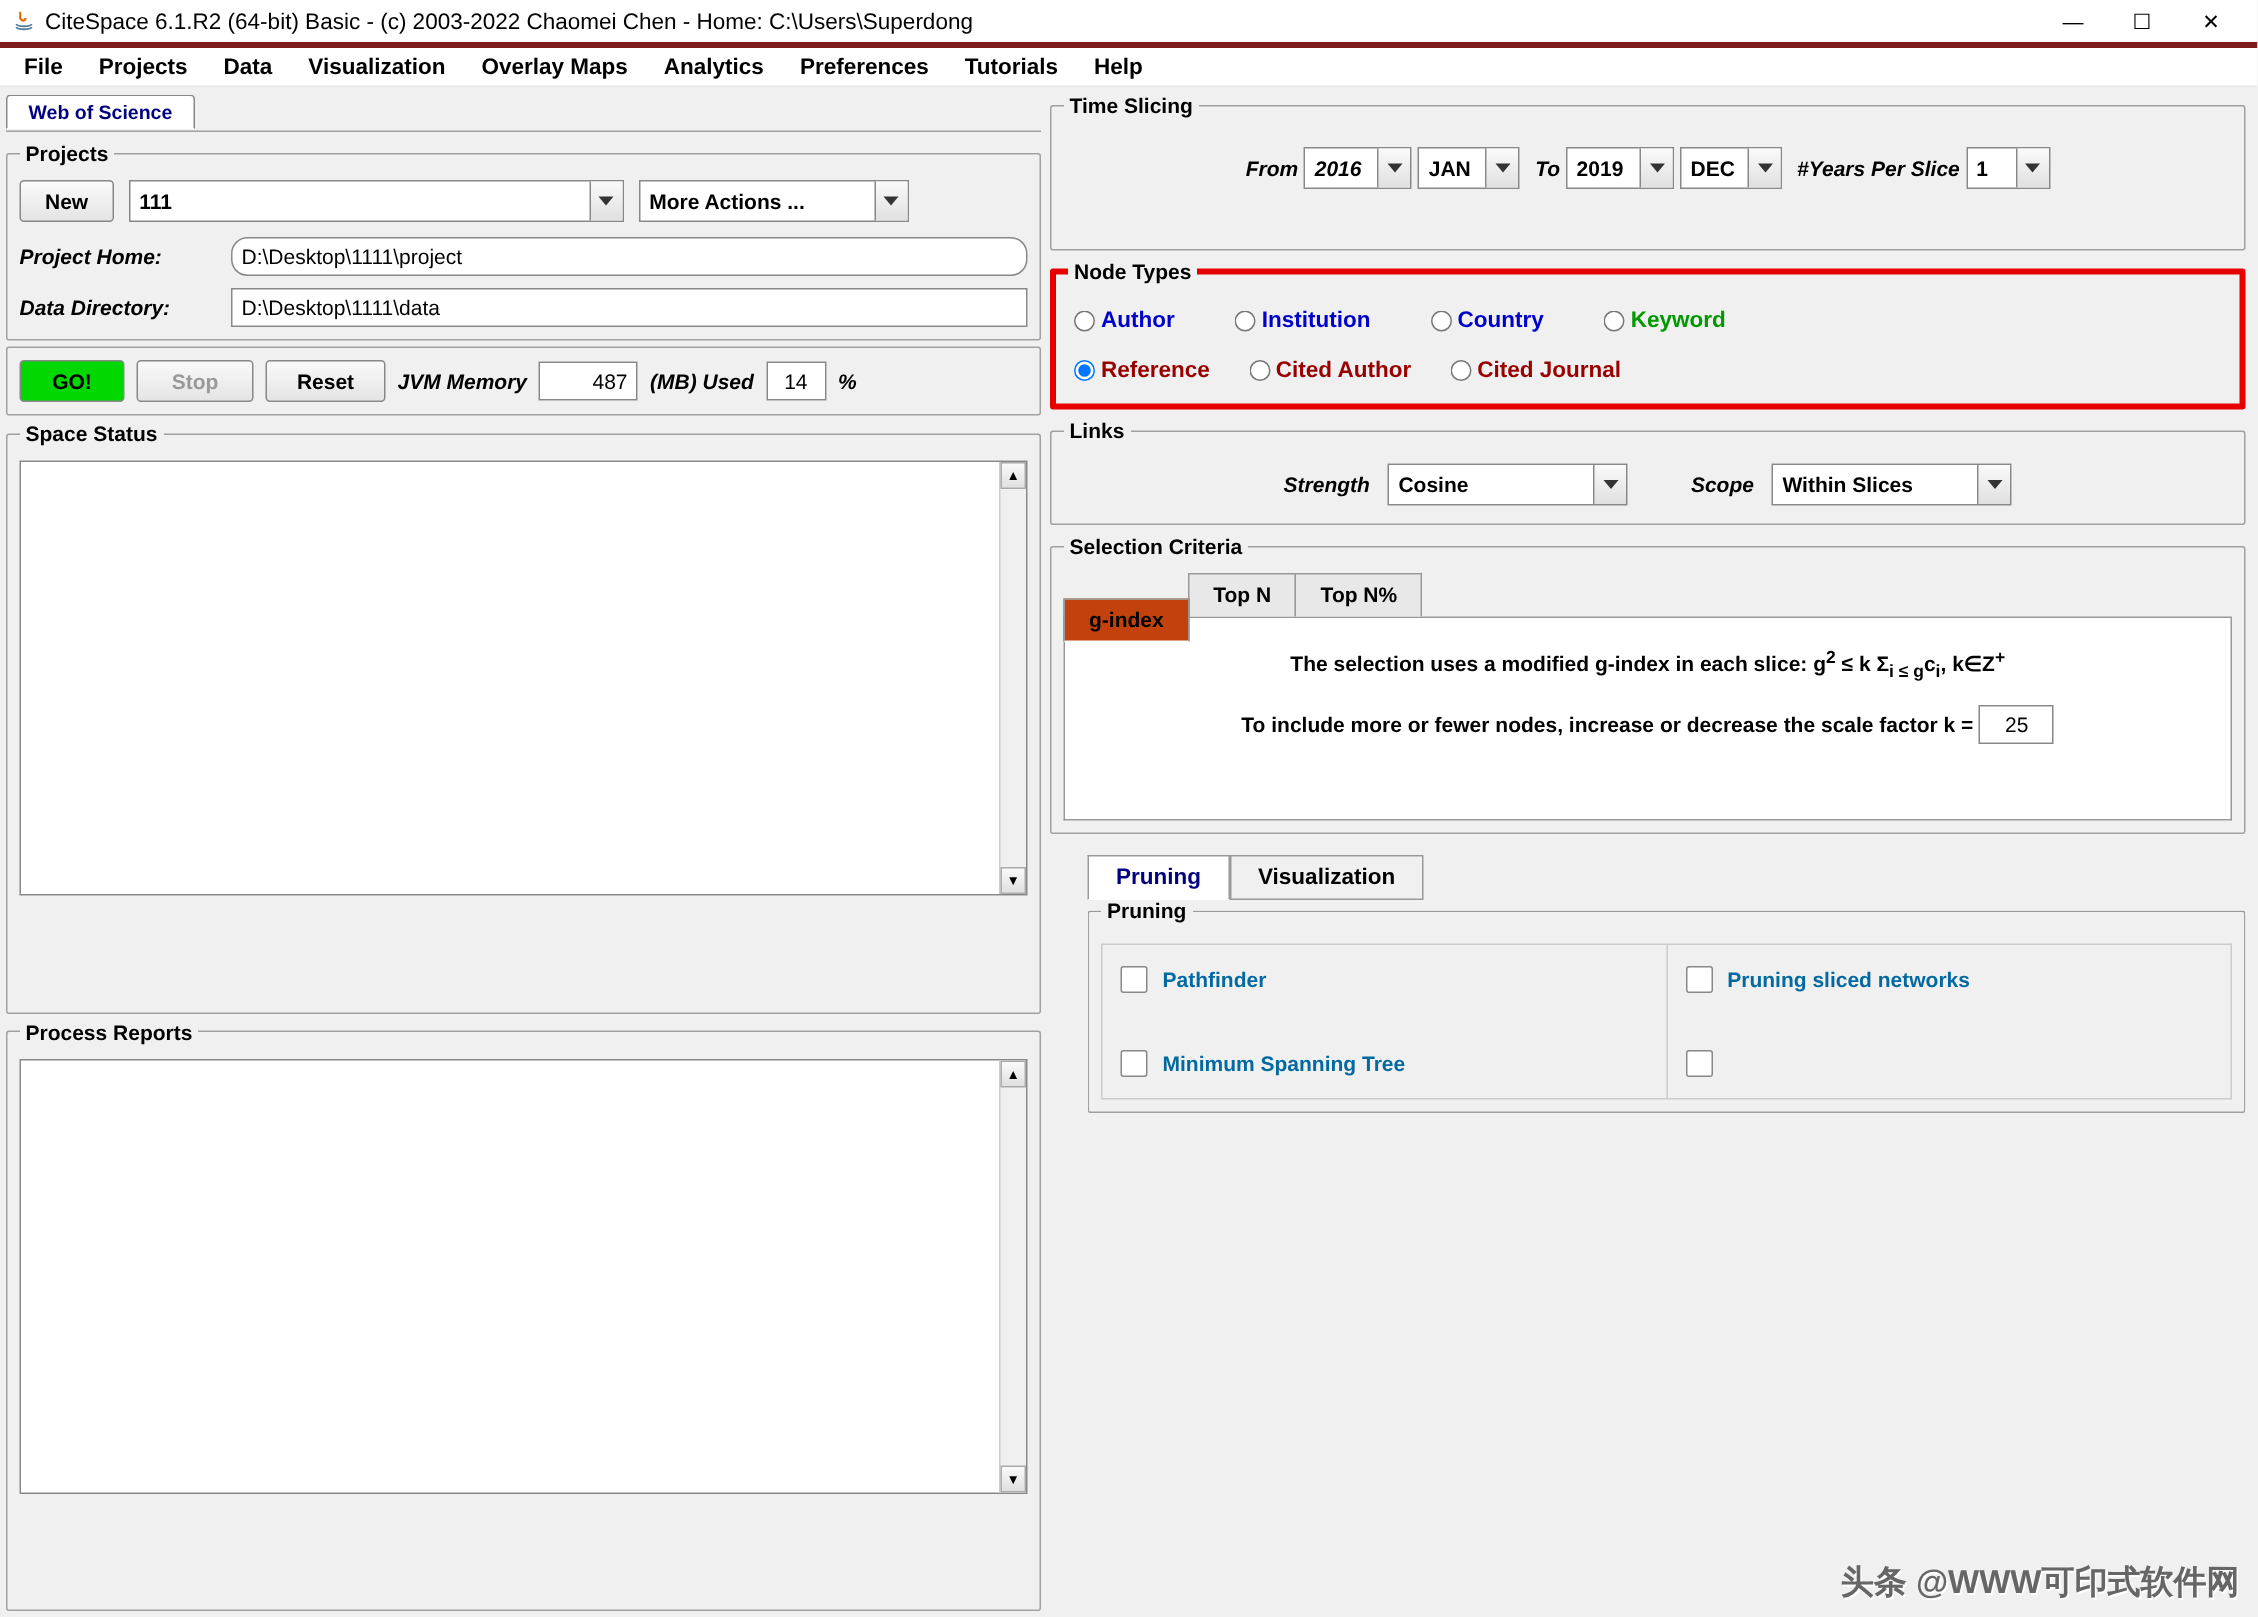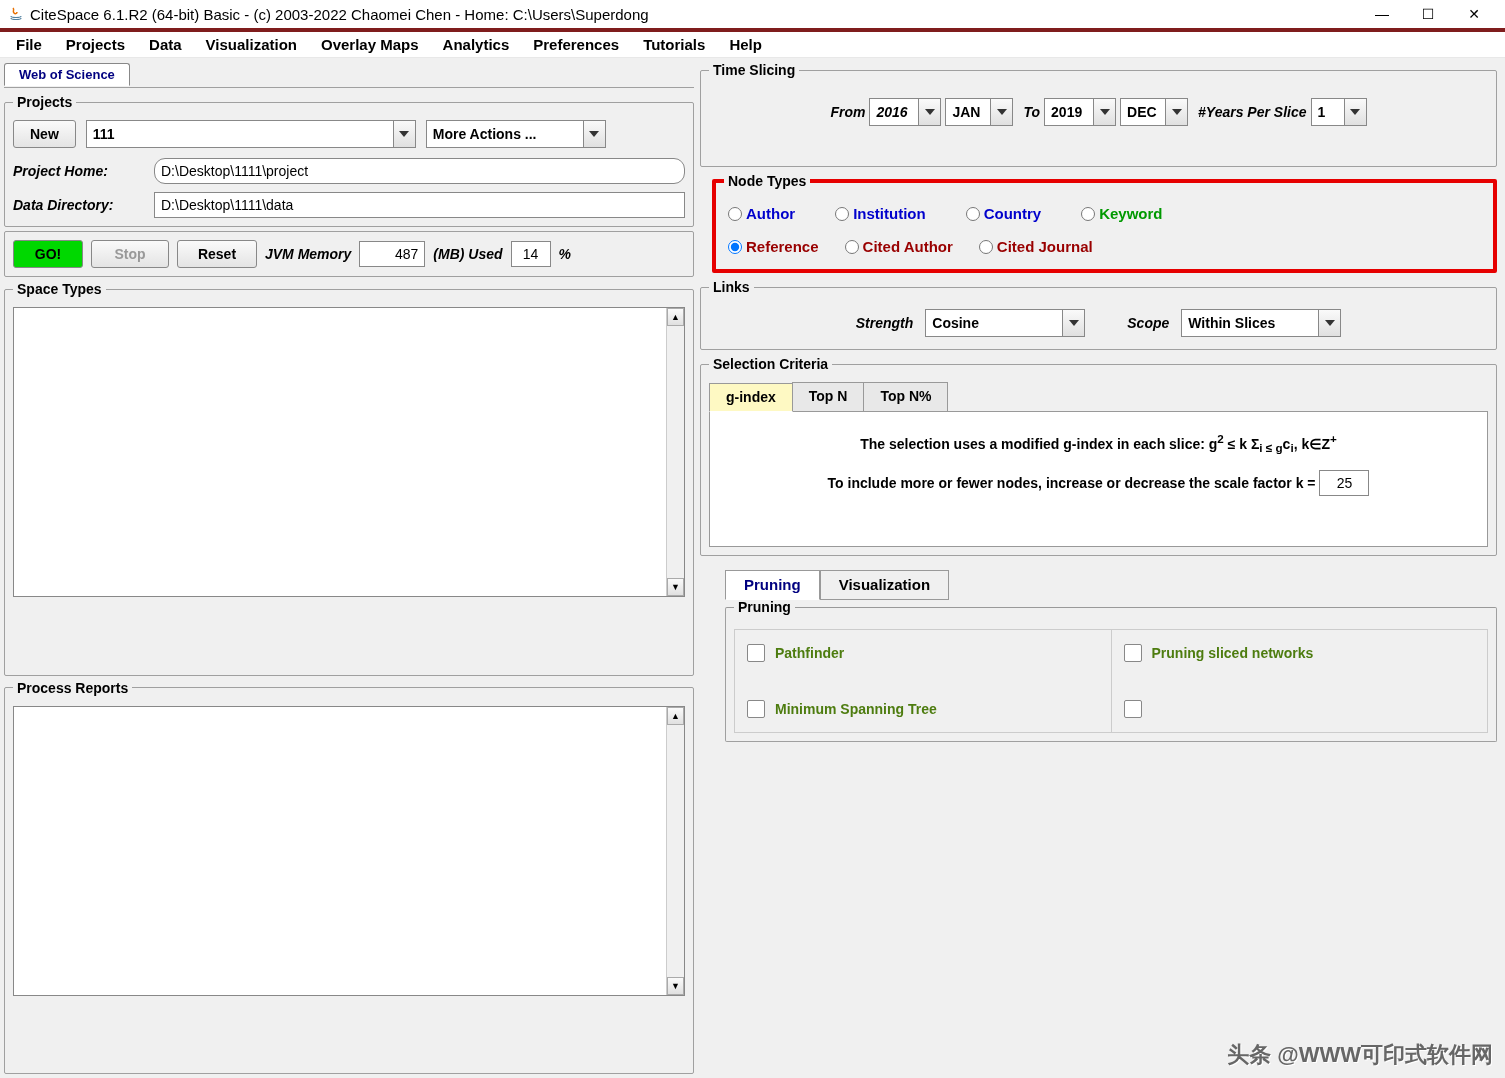--- a/index.html
+++ b/index.html
@@ -41,30 +41,30 @@
 .scrollbox .sb-vert { position: absolute; right: 0; top: 0; bottom: 0; width: 18px; background: #f0f0f0; border-left: 1px solid #ccc; display: flex; flex-direction: column; }
 .sb-btn { height: 18px; background: linear-gradient(#fafafa,#e0e0e0); border: 1px solid #aaa; display: flex; align-items: center; justify-content: center; font-size: 9px; }
 .sb-track { flex: 1; }
 
 .radio-lbl { display: inline-flex; align-items: center; gap: 4px; font-size: 15px; font-weight: bold; }
 .radio-lbl input { width: 14px; height: 14px; }
 .blue { color: #0000cc; }
 .green { color: #009900; }
 .darkred { color: #990000; }
 
-.checkbox-lbl { display: inline-flex; align-items: center; gap: 10px; font-size: 14px; font-weight: bold; color: #4d7c0f; }
+.checkbox-lbl { display: inline-flex; align-items: center; gap: 10px; font-size: 14px; font-weight: bold; color: #0369a1; }
 .checkbox-box { width: 18px; height: 18px; border: 1px solid #888; background: #fff; border-radius: 2px; }
 
 .arrow-down { width: 0; height: 0; border-left: 5px solid transparent; border-right: 5px solid transparent; border-top: 6px solid #333; }
 
-.red-highlight { border: 4px solid #e60000 !important; margin-left: 12px; }
+.red-highlight { border: 4px solid #e60000 !important; }
 
 .sel-tabs { display: flex; height: 30px; border-bottom: 1px solid #999; }
 .sel-tabs .stab { padding: 5px 16px; border: 1px solid #999; background: #e8e8e8; font-weight: bold; font-size: 14px; border-bottom: none; margin-right: -1px; }
-.sel-tabs .stab.active { background: #fef9c3; border-bottom: 1px solid #fff; position: relative; top: 1px; }
+.sel-tabs .stab.active { background: #c2410c; border-bottom: 1px solid #fff; position: relative; top: 17px; }
 
 .pruning-tabs { display: flex; height: 30px; }
 .pruning-tabs .ptab { padding: 5px 18px; border: 1px solid #999; background: #f0f0f0; font-weight: bold; font-size: 15px; }
 .pruning-tabs .ptab.active { background: #fff; color: #000080; border-bottom: 1px solid #fff; position: relative; z-index: 2; }
 
 .watermark { position: absolute; right: 12px; bottom: 8px; font-size: 22px; color: #666; font-weight: bold; text-shadow: 1px 1px #fff; }
 </style>
 </head>
 <body>
 
@@ -134,21 +134,21 @@
         <button class="btn" style="width:80px;">Reset</button>
         <span class="label">JVM Memory</span>
         <input class="textfield" style="width: 66px; text-align: right;" value="487">
         <span class="label">(MB) Used</span>
         <input class="textfield" style="width: 40px; text-align: center;" value="14">
         <span class="label">%</span>
       </div>
     </fieldset>
 
     <fieldset style="flex:1;">
-      <legend>Space Types</legend>
+      <legend>Space Status</legend>
       <div class="scrollbox" style="height:290px;">
         <div class="sb-vert">
           <div class="sb-btn">▲</div>
           <div class="sb-track"></div>
           <div class="sb-btn">▼</div>
         </div>
       </div>
     </fieldset>
 
     <fieldset style="flex:1;">

